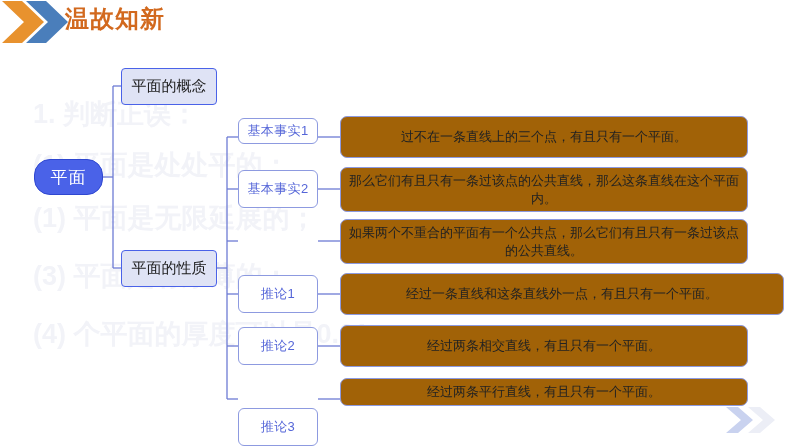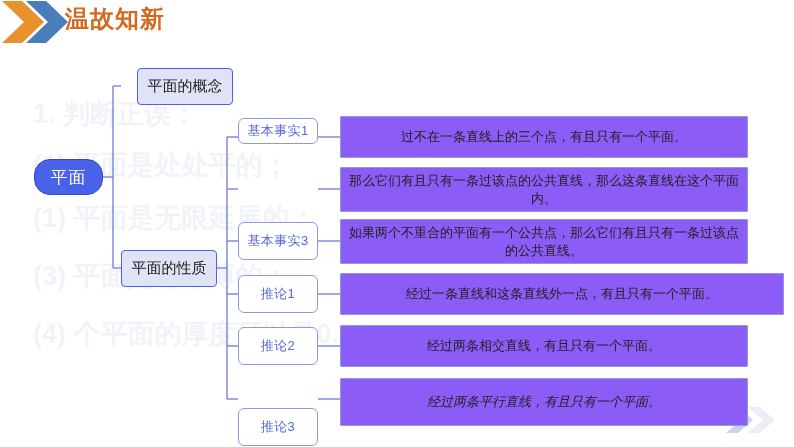--- a/index.html
+++ b/index.html
@@ -105,23 +105,23 @@
     background: #ffffff;
     border: 1px solid #8d9ae0;
     border-radius: 6px;
     color: #5566d8;
     font-size: 13px;
     letter-spacing: 0.4px;
   }
 
   
   .node-content {
-    background: #8b5cf6;
+    background: #a16207;
     border: 1px solid #8d9ae0;
-    border-radius: 1px;
+    border-radius: 7px;
     color: #222222;
     font-size: 13px;
     line-height: 18px;
     padding: 2px 3px;
   }
 
   
   .corner-chevrons {
     position: absolute;
     right: 6px;
@@ -177,39 +177,39 @@
       <path d="M318,294 L340,294"></path>
       <path d="M318,346 L340,346"></path>
       <path d="M318,399 L340,399"></path>
     </g>
   </svg>
 
   <div class="diagram">
 
     <div class="node node-root" style="left:34px; top:159px; width:69px; height:36px;">平面</div>
 
-    <div class="node node-branch" style="left:137px; top:68px; width:96px; height:37px;">平面的概念</div>
+    <div class="node node-branch" style="left:121px; top:68px; width:96px; height:37px;">平面的概念</div>
     <div class="node node-branch" style="left:121px; top:250px; width:96px; height:37px;">平面的性质</div>
 
     <div class="node node-label" style="left:238px; top:118px; width:80px; height:26px;">基本事实1</div>
     <div class="node node-content" style="left:340px; top:116px; width:408px; height:42px;">过不在一条直线上的三个点，有且只有一个平面。</div>
 
+    <div class="node node-label" style="left:238px; top:170px; width:80px; height:38px;">基本事实2</div>
     <div class="node node-content" style="left:340px; top:167px; width:408px; height:45px;">那么它们有且只有一条过该点的公共直线，那么这条直线在这个平面内。</div>
 
-    <div class="node node-label" style="left:238px; top:222px; width:80px; height:38px;">基本事实3</div>
     <div class="node node-content" style="left:340px; top:219px; width:408px; height:45px;">如果两个不重合的平面有一个公共点，那么它们有且只有一条过该点的公共直线。</div>
 
     <div class="node node-label" style="left:238px; top:275px; width:80px; height:38px;">推论1</div>
     <div class="node node-content" style="left:340px; top:273px; width:444px; height:42px;">经过一条直线和这条直线外一点，有且只有一个平面。</div>
 
     <div class="node node-label" style="left:238px; top:327px; width:80px; height:38px;">推论2</div>
     <div class="node node-content" style="left:340px; top:325px; width:408px; height:42px;">经过两条相交直线，有且只有一个平面。</div>
 
     <div class="node node-label" style="left:238px; top:380px; width:80px; height:38px;margin-top:28px;">推论3</div>
-    <div class="node node-content" style="left:340px; top:378px; width:408px; height:48px;font-style:italic;">经过两条平行直线，有且只有一个平面。</div>
+    <div class="node node-content" style="left:340px; top:378px; width:408px; height:28px;">经过两条平行直线，有且只有一个平面。</div>
 
   </div>
 
   <span class="corner-chevrons">
     <svg width="62" height="30" viewBox="0 0 62 30">
       <polygon points="0,2 12,2 27,15 12,28 0,28 15,15" fill="#c9d2ef"></polygon>
       <polygon points="22,2 34,2 49,15 34,28 22,28 37,15" fill="#eceef6"></polygon>
     </svg>
   </span>
 

